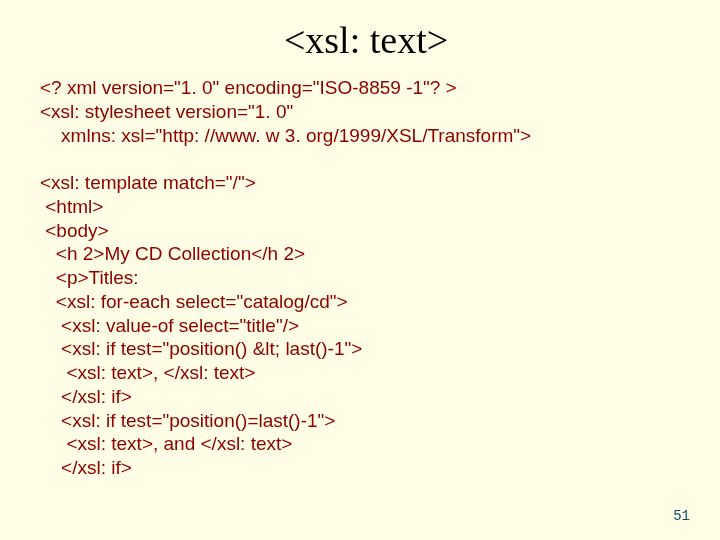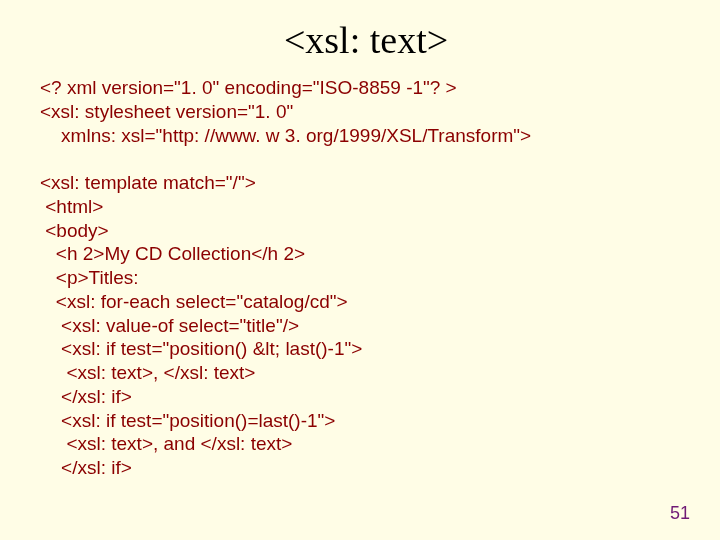--- a/index.html
+++ b/index.html
@@ -29,23 +29,23 @@
     line-height: 1.25;
     color: #8b0000;
     white-space: pre;
     font-family: Arial, Helvetica, sans-serif;
   }
   .code-block .line { display: block; }
   .page-num {
     position: absolute;
     right: 30px;
     bottom: 16px;
-    font-family: Liberation Sans, sans-serif;
-    font-size: 18px;
-    color: #701a75;
+    font-family: Liberation Mono, monospace;
+    font-size: 14px;
+    color: #0c4a6e;
   }
 </style>
 </head>
 <body>
 
 <div class="slide">
   <h1 class="title">&lt;xsl: text&gt;</h1>
   <div class="code-block" id="code-block"><span class="line">&lt;? xml version="1. 0" encoding="ISO-8859 -1"? &gt;</span><span class="line">&lt;xsl: stylesheet version="1. 0"</span><span class="line">    xmlns: xsl="http: //www. w 3. org/1999/XSL/Transform"&gt;</span><span class="line">&nbsp;</span><span class="line">&lt;xsl: template match="/"&gt;</span><span class="line"> &lt;html&gt;</span><span class="line"> &lt;body&gt;</span><span class="line">   &lt;h 2&gt;My CD Collection&lt;/h 2&gt;</span><span class="line">   &lt;p&gt;Titles:</span><span class="line">   &lt;xsl: for-each select="catalog/cd"&gt;</span><span class="line">    &lt;xsl: value-of select="title"/&gt;</span><span class="line">    &lt;xsl: if test="position() &amp;lt; last()-1"&gt;</span><span class="line">     &lt;xsl: text&gt;, &lt;/xsl: text&gt;</span><span class="line">    &lt;/xsl: if&gt;</span><span class="line">    &lt;xsl: if test="position()=last()-1"&gt;</span><span class="line">     &lt;xsl: text&gt;, and &lt;/xsl: text&gt;</span><span class="line">    &lt;/xsl: if&gt;</span></div>
   <div class="page-num">51</div>
 </div>

